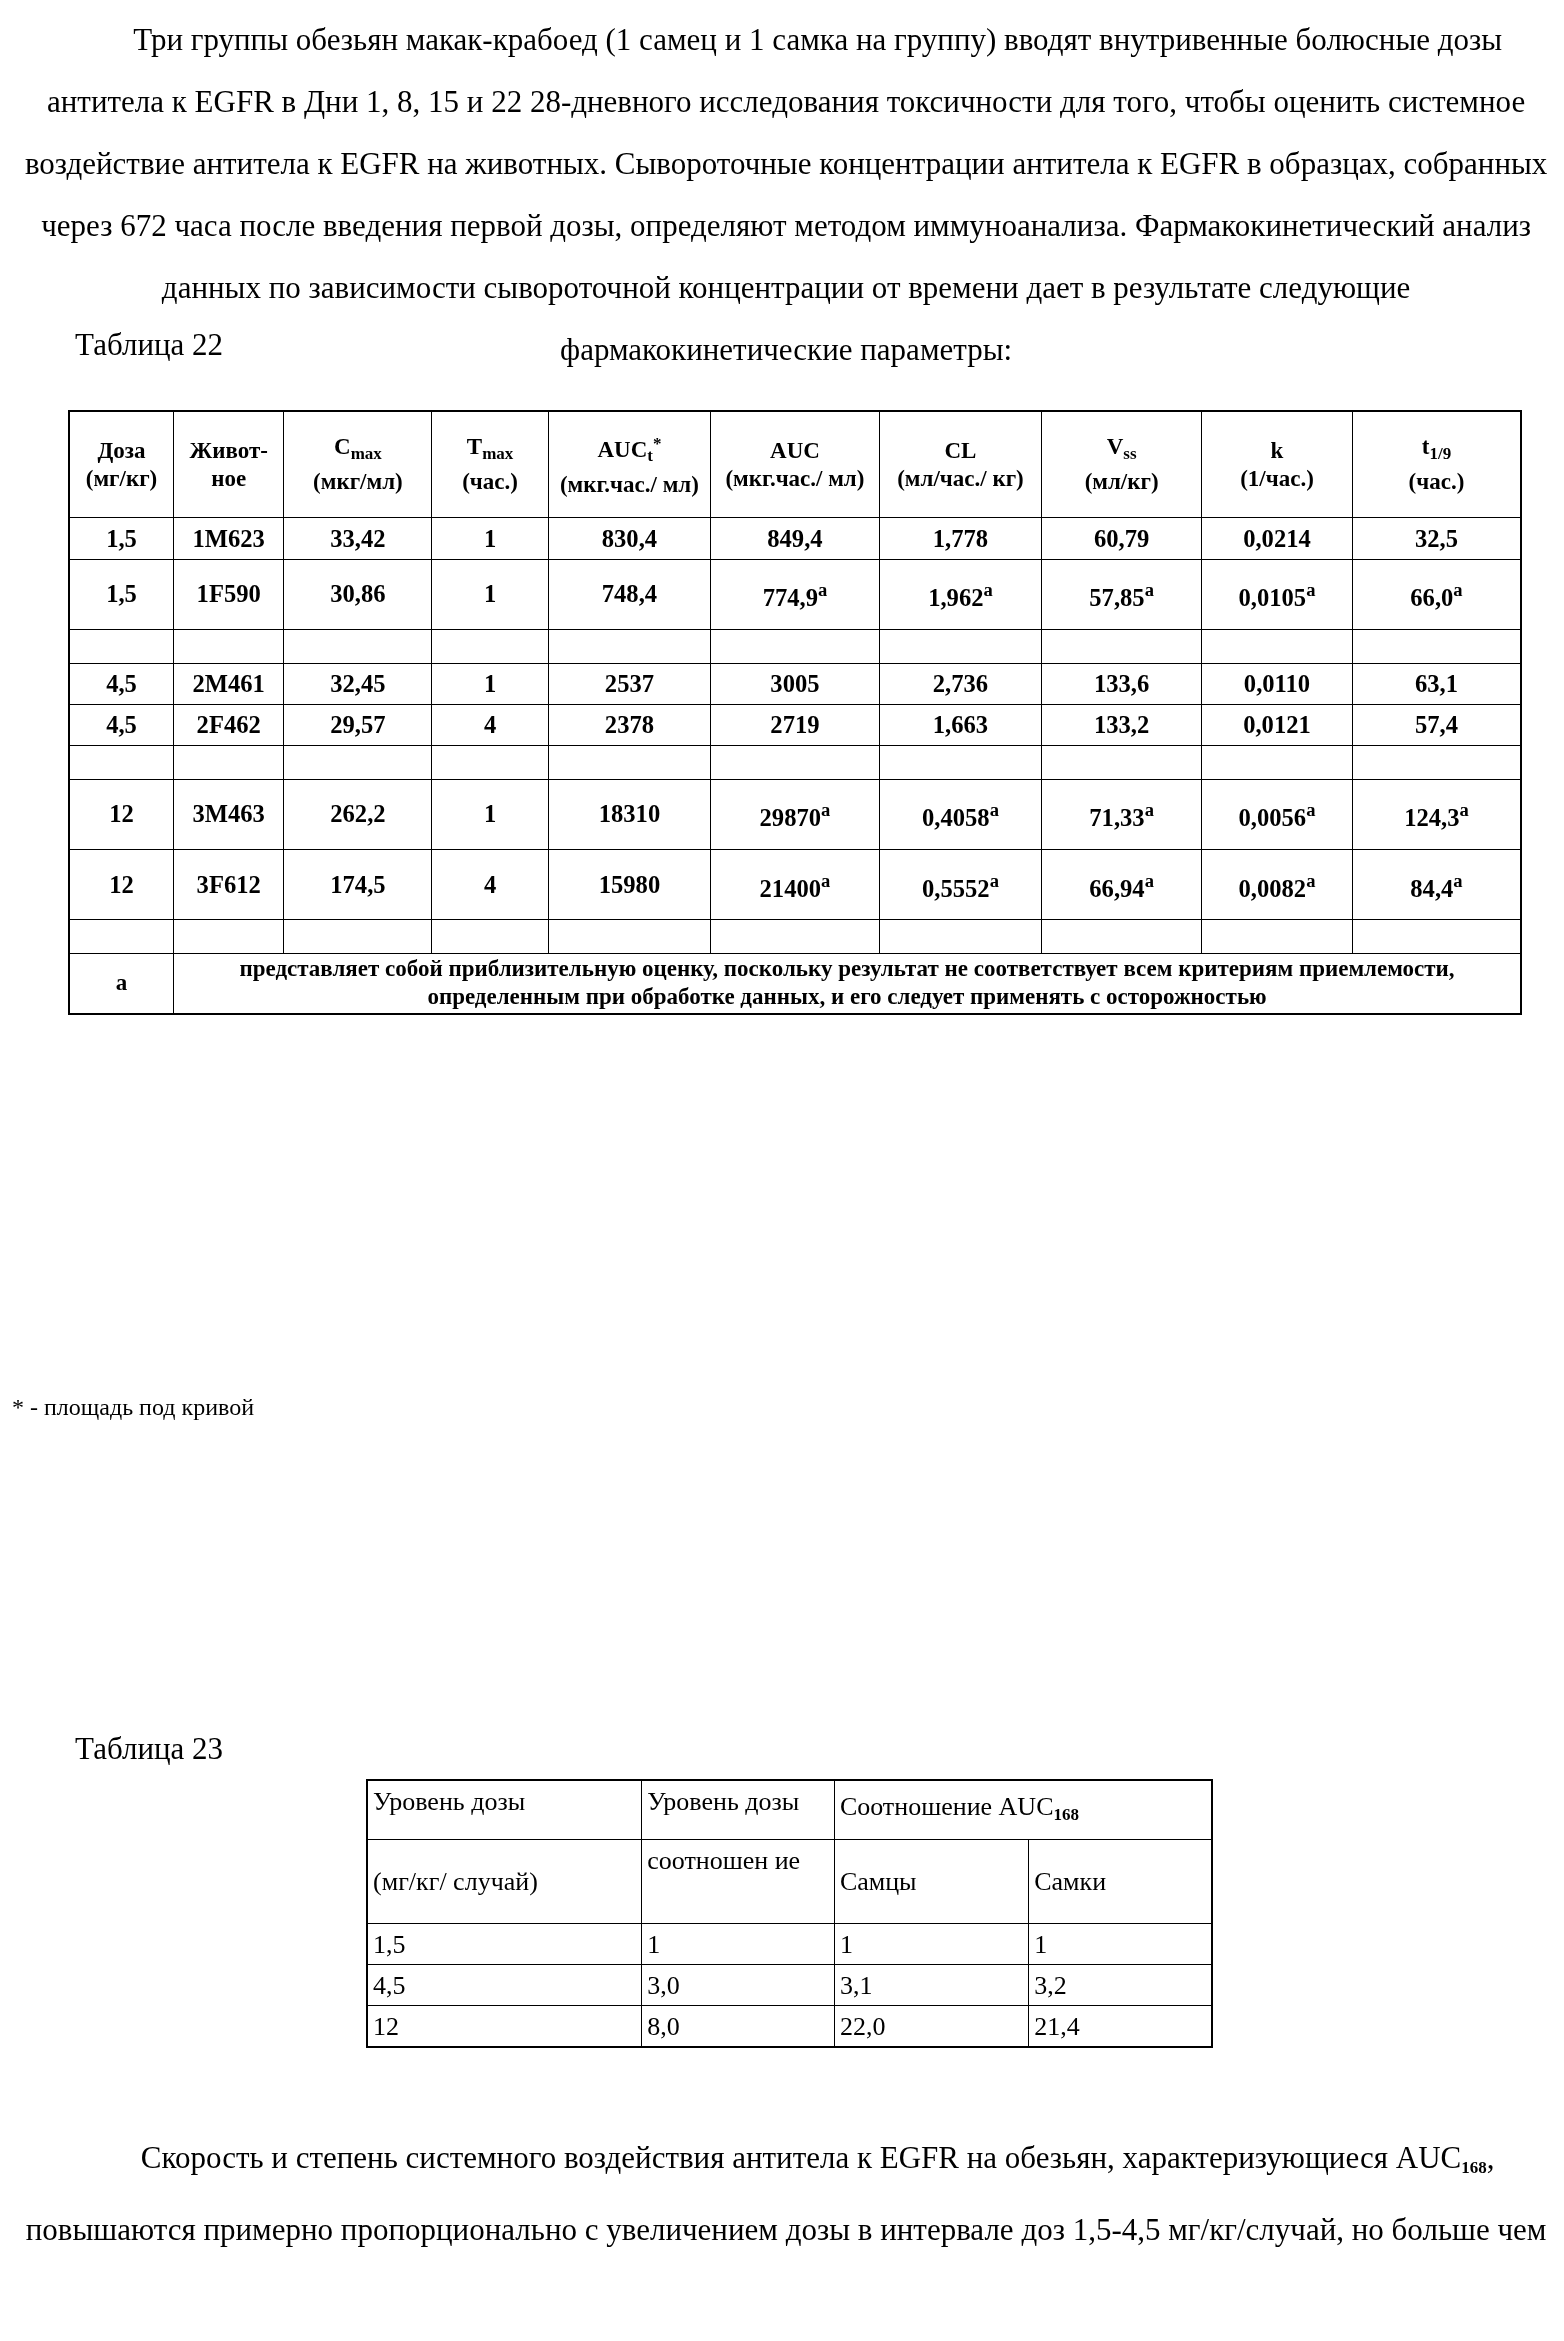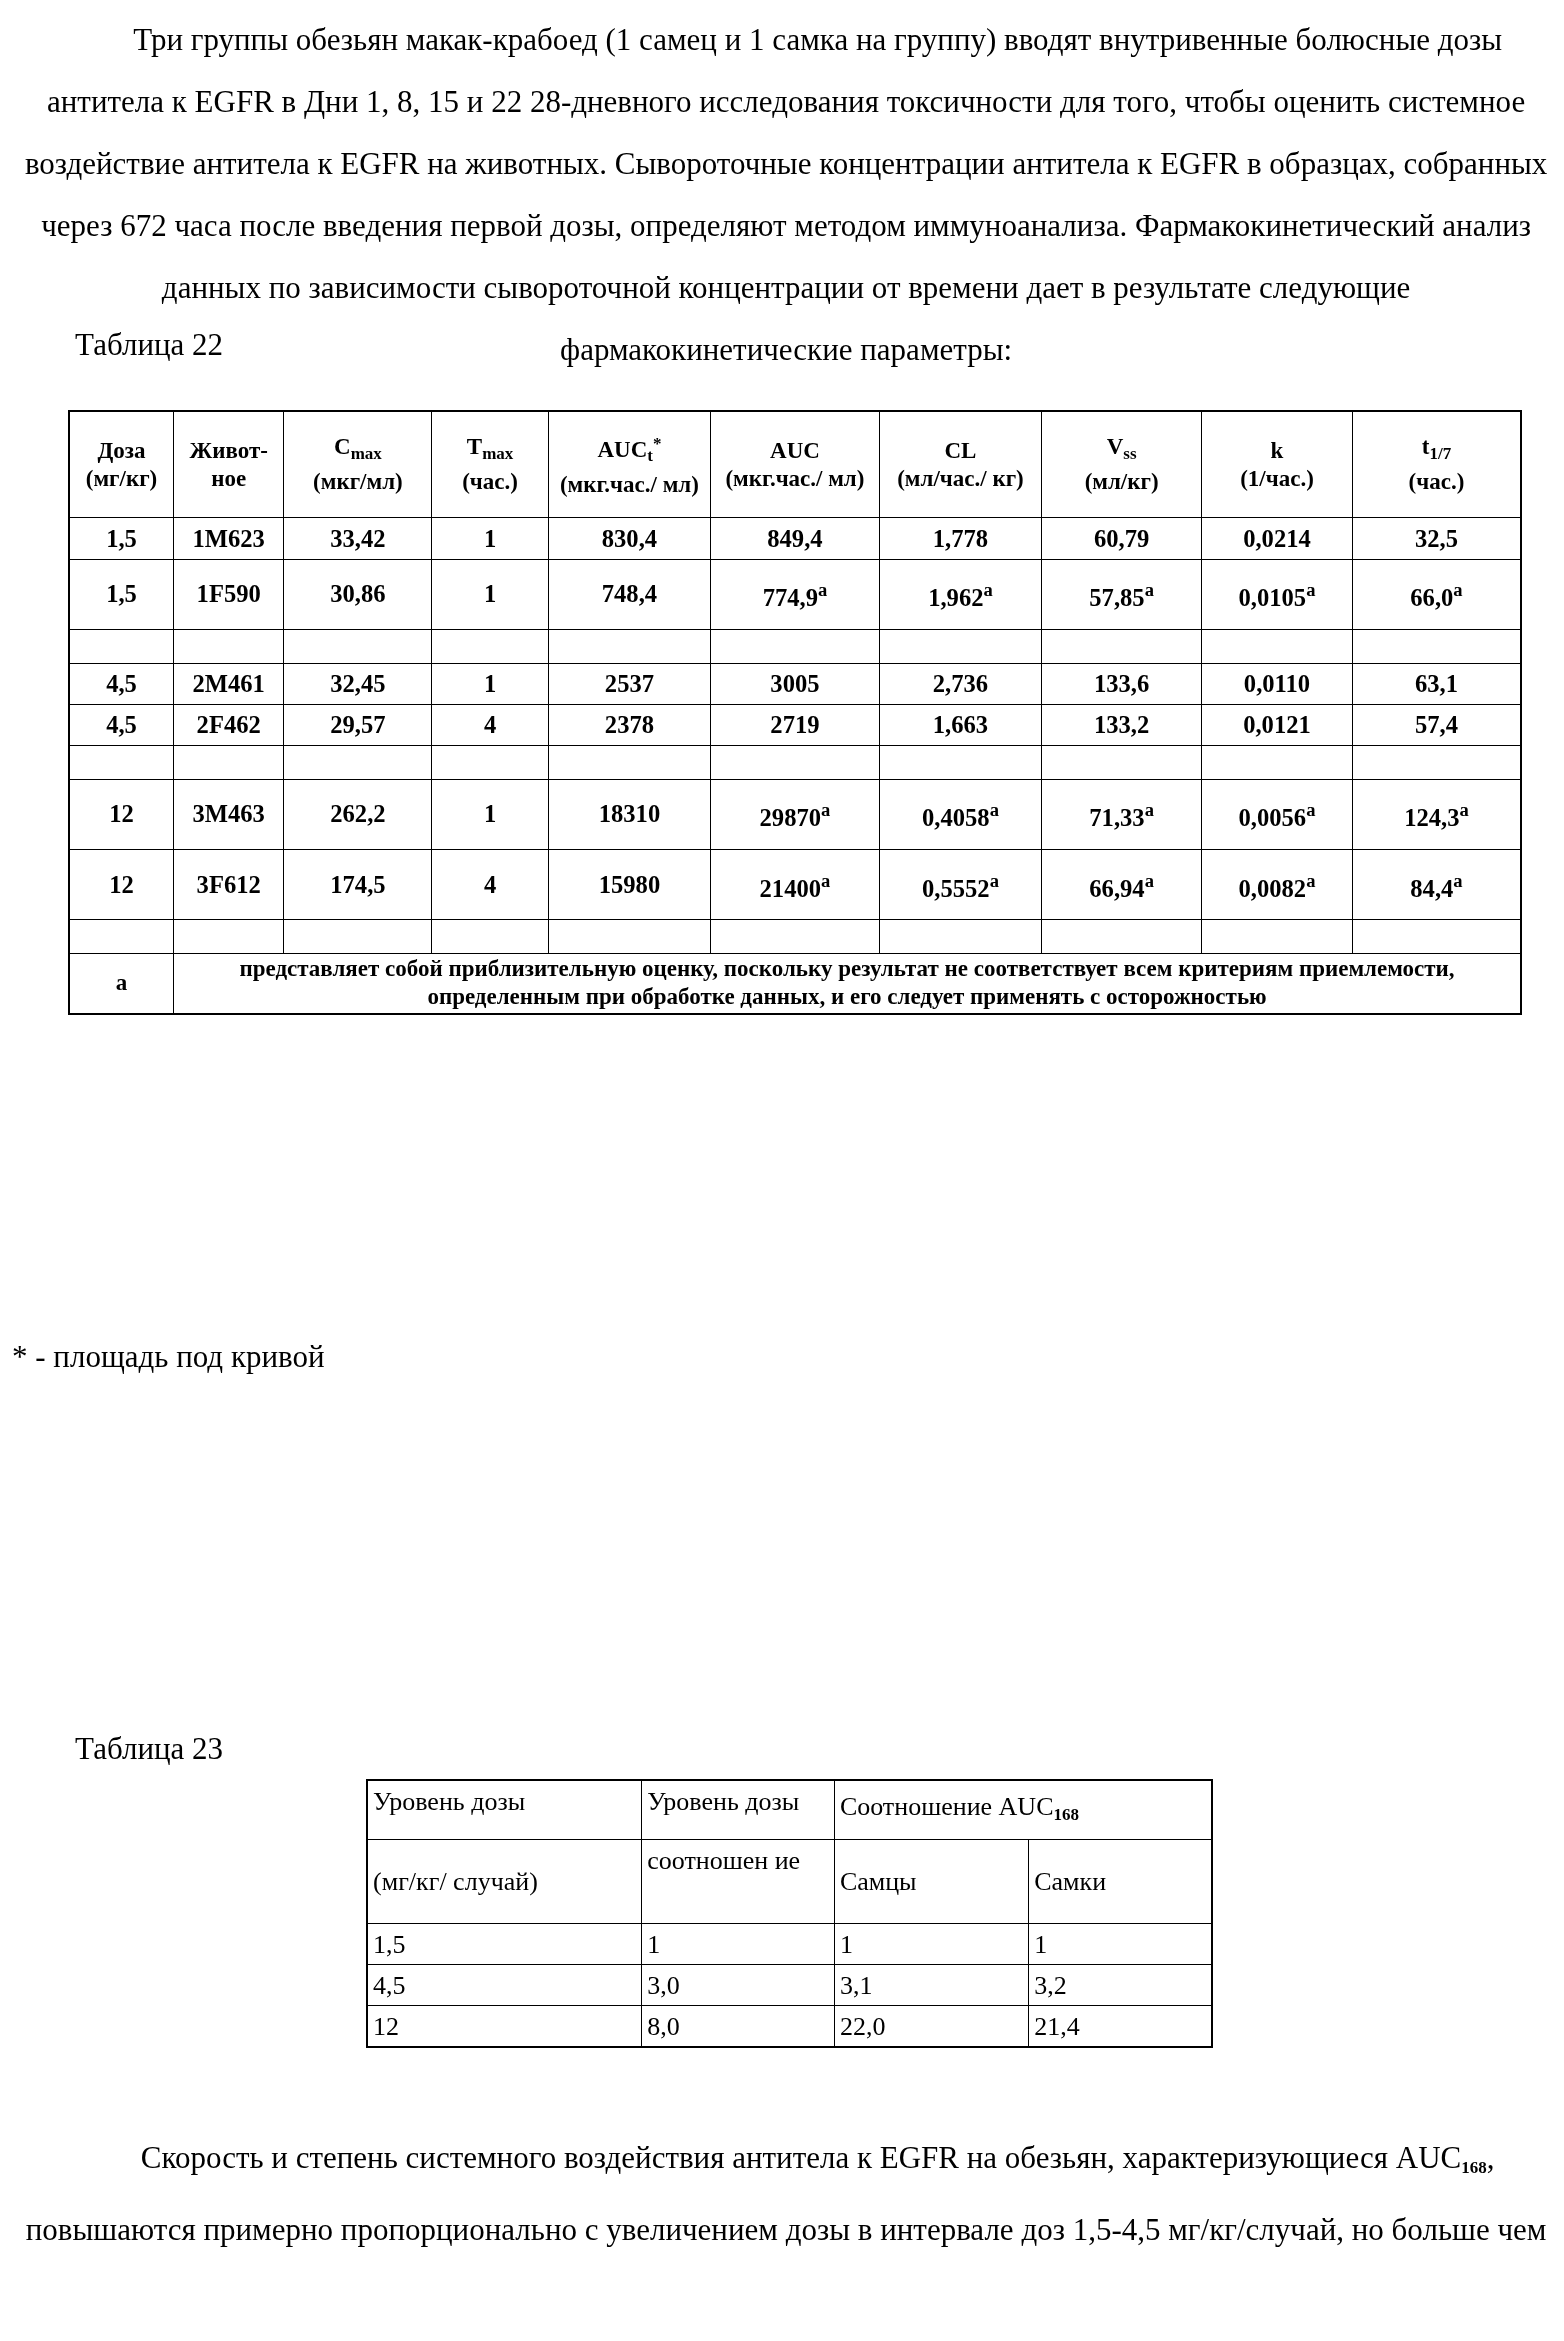--- a/index.html
+++ b/index.html
@@ -102,22 +102,22 @@
     font-weight: bold;
     text-align: left;
     line-height: 35px;
     padding: 5.1px 6.8px 6.8px 6.8px;
   }
 
   
   #note-star {
     position: absolute;
     left: 12px;
-    top: 1338px;
-    font-size: 31px;
+    top: 1388px;
+    font-size: 24px;
     line-height: 38px;
   }
   #mid-para {
     position: absolute;
     left: 13.6px;
     top: 1469px;
     width: 1537px;
   }
   #table23-caption {
     position: absolute;
@@ -226,21 +226,21 @@
           </th>
           <th>
             <span class="hdr-main"><span>V</span><sub class="small">ss</sub></span>
             <span class="hdr-sub">(мл/кг)</span>
           </th>
           <th>
             <span class="hdr-main">k</span>
             <span class="hdr-sub">(1/час.)</span>
           </th>
           <th>
-            <span class="hdr-main"><span>t</span><sub class="small">1/7</sub></span>
+            <span class="hdr-main"><span>t</span><sub class="small">1/9</sub></span>
             <span class="hdr-sub">(час.)</span>
           </th>
         </tr>
       </thead>
       <tbody id="t22-body">
           <tr>
             <td class="data"><span>1,5</span></td>
             <td class="data"><span>1M623</span></td>
             <td class="data"><span>33,42</span></td>
             <td class="data"><span>1</span></td>

